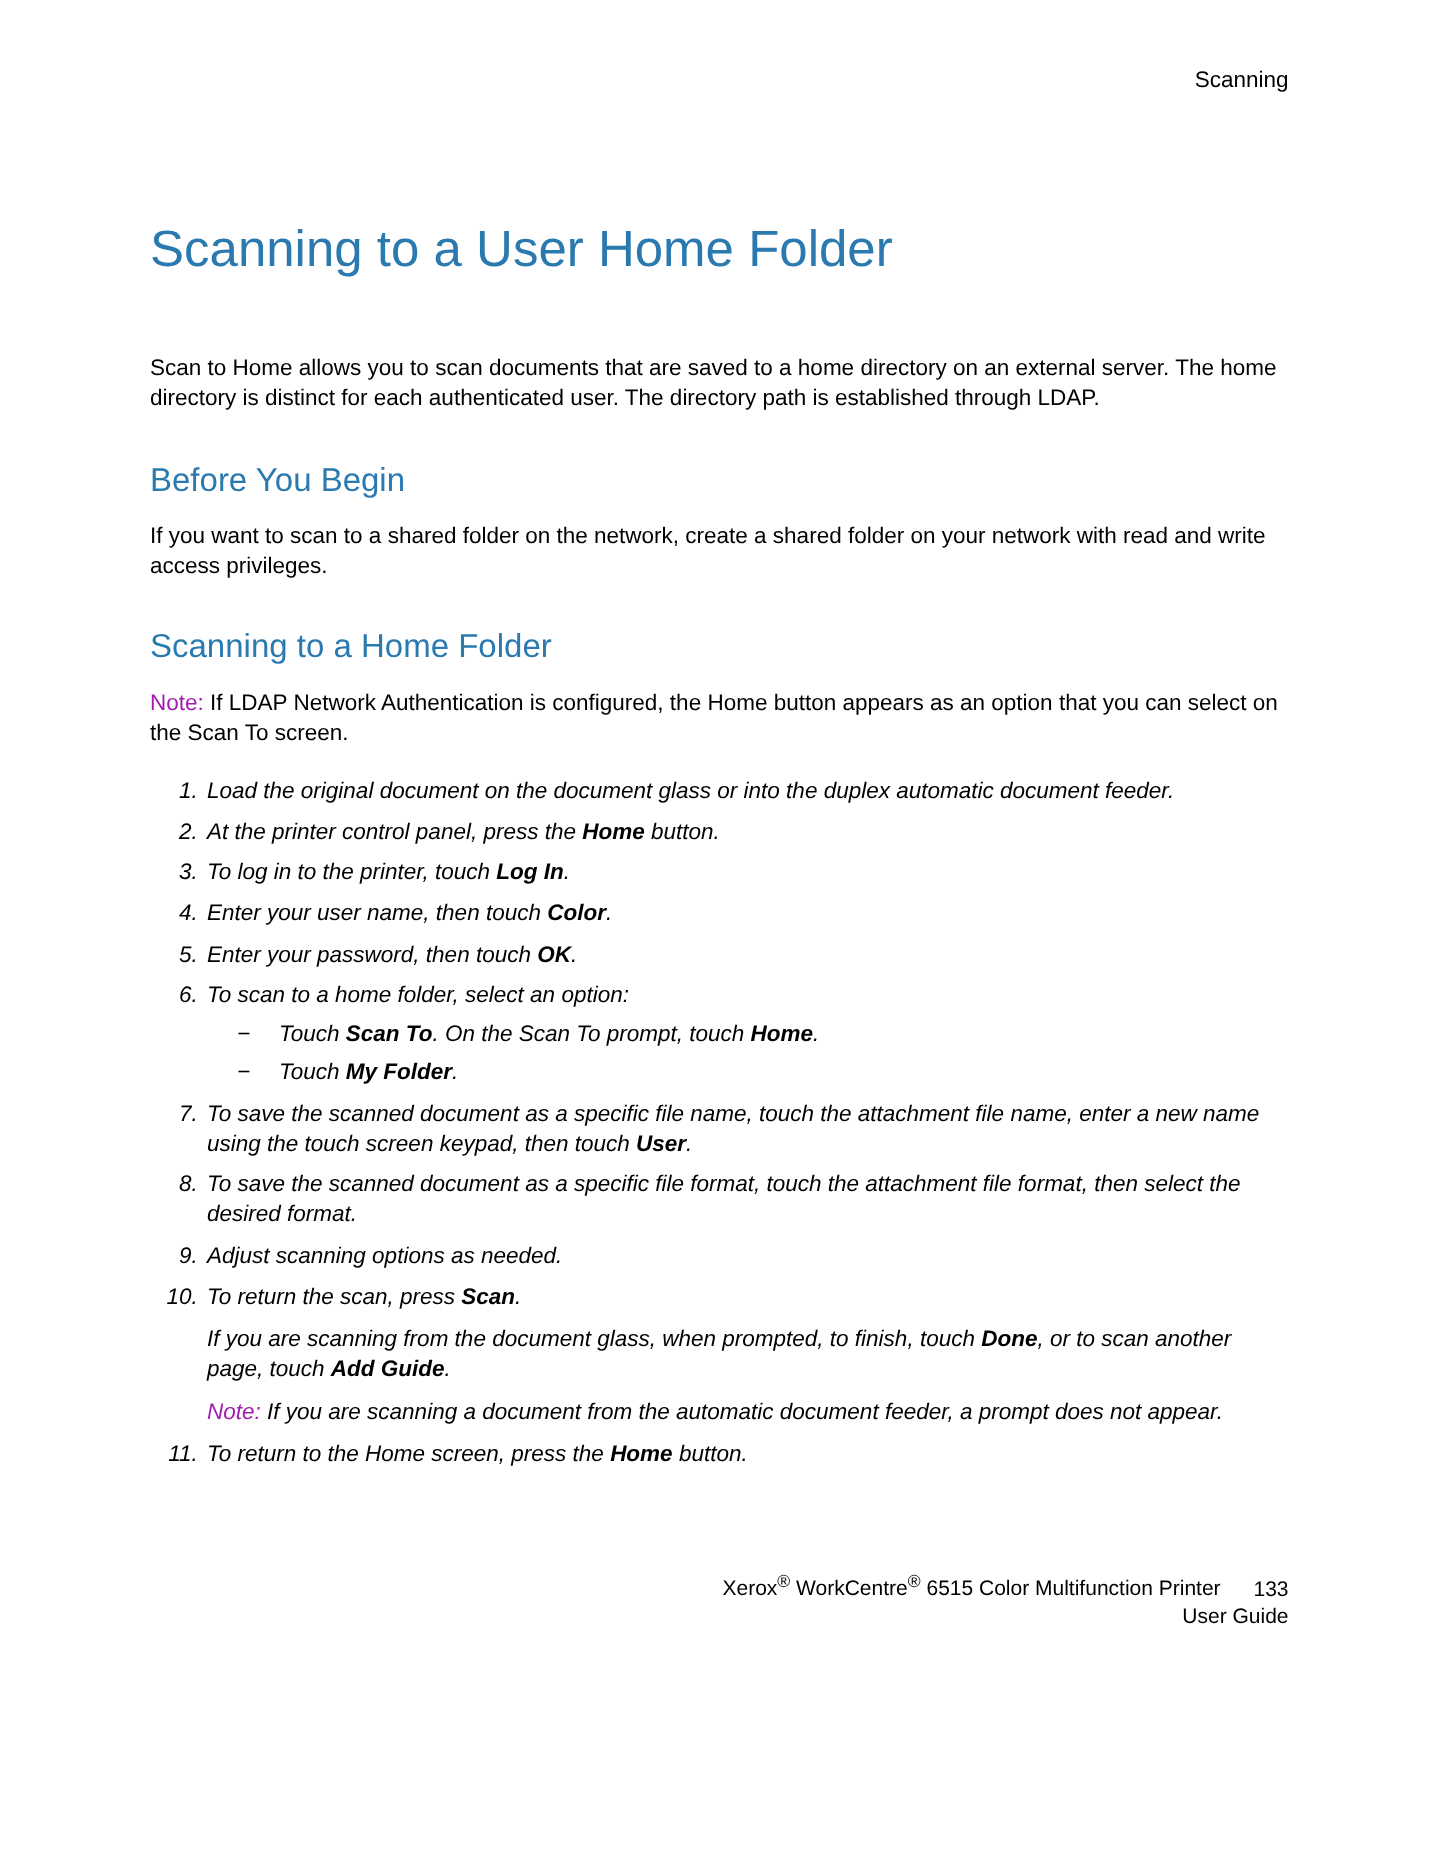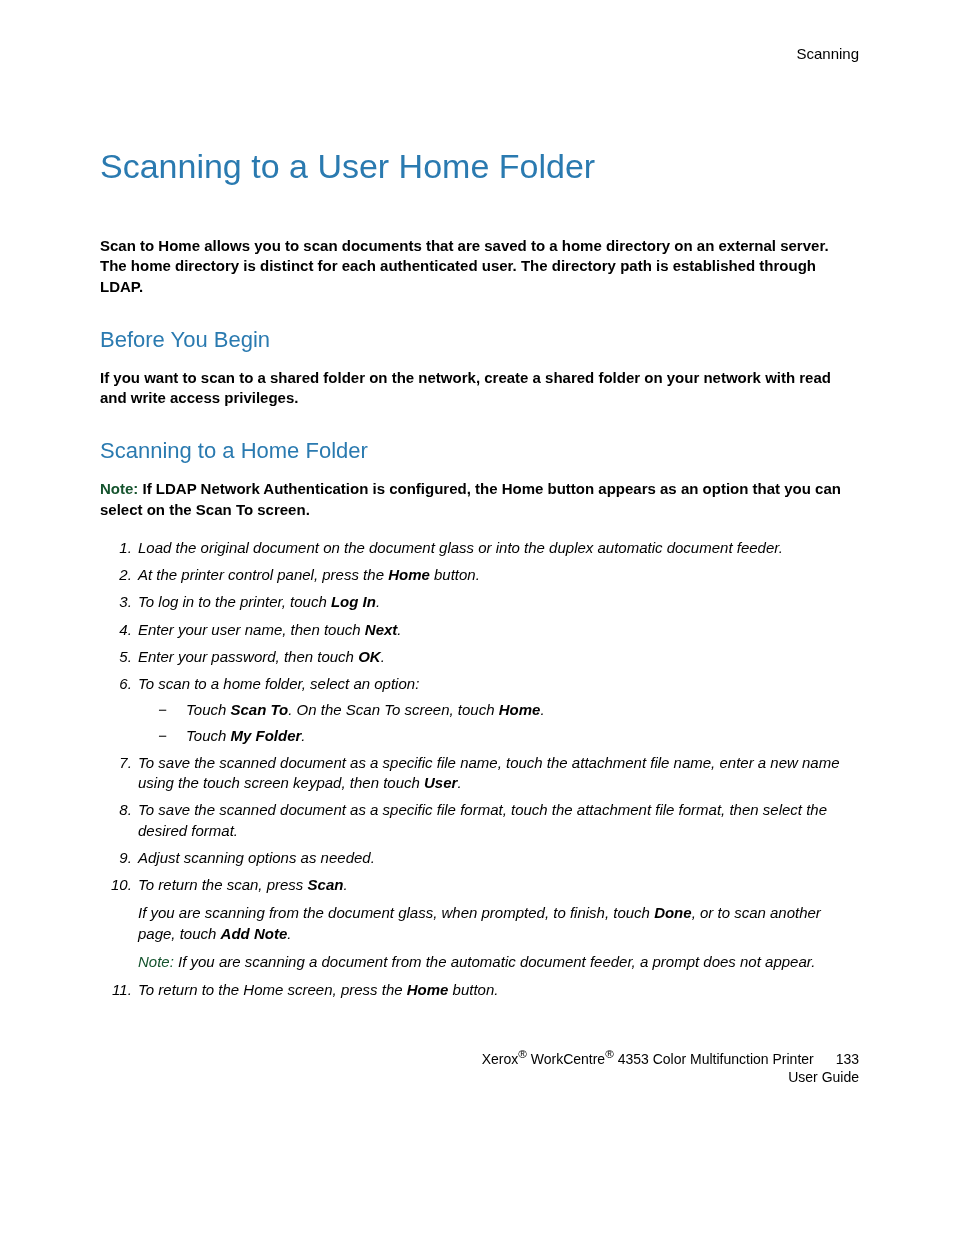--- a/index.html
+++ b/index.html
@@ -24,33 +24,32 @@
   h1.title {
     color: #2a7ab0;
     font-size: 34px;
     font-weight: normal;
     margin: 0 0 50px 0;
   }
   p.body {
     font-size: 15px;
     line-height: 1.35;
     margin: 0 0 18px 0;
-    font-weight: bold;
   }
   h2.subhead {
     color: #2a7ab0;
     font-size: 22px;
     font-weight: normal;
     margin: 30px 0 15px 0;
   }
   .indent-block {
     margin-left: 36px;
   }
   .note-label {
-    color: #14532d;
+    color: #a21caf;
   }
   ol.steps {
     font-size: 15px;
     line-height: 1.35;
     margin: 0;
     padding-left: 36px;
   }
   ol.steps > li {
     margin-bottom: 7px;
     padding-left: 2px;
@@ -103,47 +102,47 @@
   <h2 class="subhead">Scanning to a Home Folder</h2>
 
   <p class="body indent-block">
     <span class="note-label">Note:</span><span> If LDAP Network Authentication is configured, the Home button appears as an option that you can select on the Scan To screen.</span>
   </p>
 
   <ol class="steps">
     <li>Load the original document on the document glass or into the duplex automatic document feeder.</li>
     <li><span>At the printer control panel, press the </span><b>Home</b><span> button.</span></li>
     <li><span>To log in to the printer, touch </span><b>Log In</b><span>.</span></li>
-    <li><span>Enter your user name, then touch </span><b>Next</b><span>.</span></li>
+    <li><span>Enter your user name, then touch </span><b>Color</b><span>.</span></li>
     <li><span>Enter your password, then touch </span><b>OK</b><span>.</span></li>
     <li>
       <span>To scan to a home folder, select an option:</span>
       <div class="sub-dash">
         <div class="dash-row">
           <span class="dash">−</span>
-          <span><span>Touch </span><b>Scan To</b><span>. On the Scan To screen, touch </span><b>Home</b><span>.</span></span>
+          <span><span>Touch </span><b>Scan To</b><span>. On the Scan To prompt, touch </span><b>Home</b><span>.</span></span>
         </div>
         <div class="dash-row">
           <span class="dash">−</span>
           <span><span>Touch </span><b>My Folder</b><span>.</span></span>
         </div>
       </div>
     </li>
     <li><span>To save the scanned document as a specific file name, touch the attachment file name, enter a new name using the touch screen keypad, then touch </span><b>User</b><span>.</span></li>
     <li>To save the scanned document as a specific file format, touch the attachment file format, then select the desired format.</li>
     <li>Adjust scanning options as needed.</li>
     <li>
       <span>To return the scan, press </span><b>Scan</b><span>.</span>
-      <p class="step-note"><span>If you are scanning from the document glass, when prompted, to finish, touch </span><b>Done</b><span>, or to scan another page, touch </span><b>Add Note</b><span>.</span></p>
+      <p class="step-note"><span>If you are scanning from the document glass, when prompted, to finish, touch </span><b>Done</b><span>, or to scan another page, touch </span><b>Add Guide</b><span>.</span></p>
       <p class="step-note"><span class="note-label">Note:</span><span> If you are scanning a document from the automatic document feeder, a prompt does not appear.</span></p>
     </li>
     <li><span>To return to the Home screen, press the </span><b>Home</b><span> button.</span></li>
   </ol>
 
   <div class="footer">
     <div>
-      <span>Xerox</span><sup>®</sup><span> WorkCentre</span><sup>®</sup><span> 4353 Color Multifunction Printer</span>
+      <span>Xerox</span><sup>®</sup><span> WorkCentre</span><sup>®</sup><span> 6515 Color Multifunction Printer</span>
       <span class="pagenum">133</span>
     </div>
     <div>User Guide</div>
   </div>
 
 </div>
 
 </body></html>

